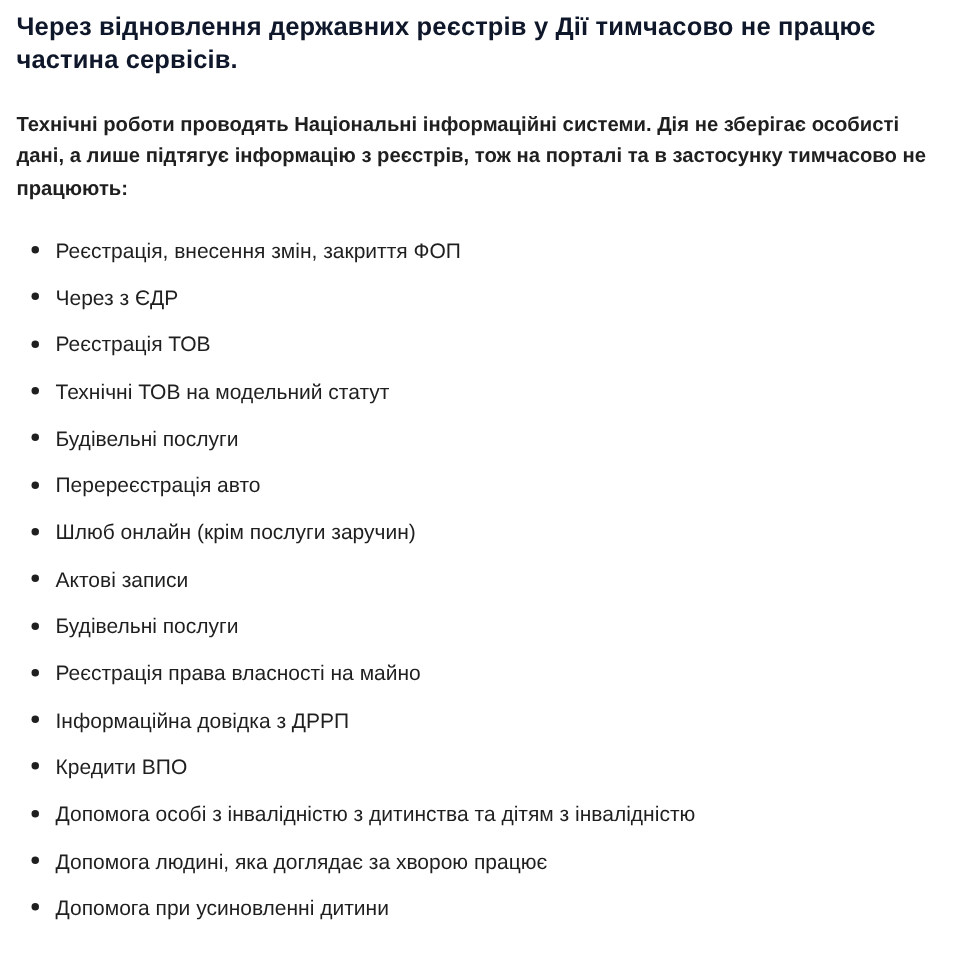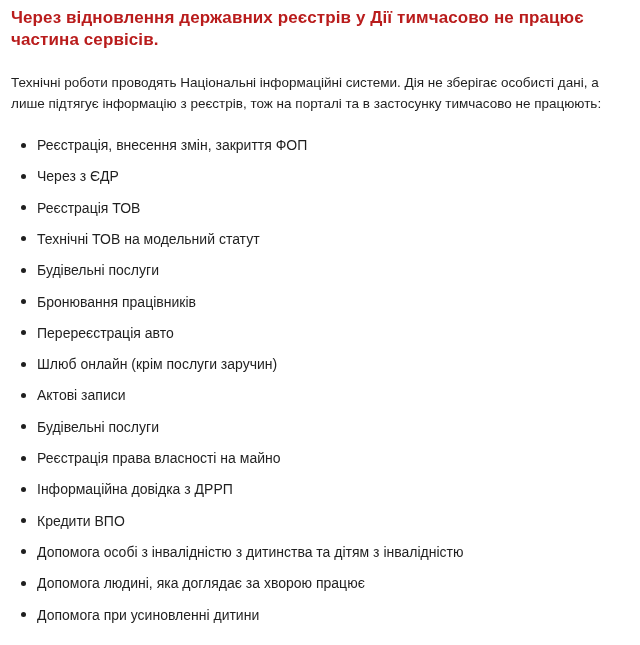--- a/index.html
+++ b/index.html
@@ -10,29 +10,29 @@
   }
   .page {
     width: 640px;
     min-height: 645px;
     background: #ffffff;
     padding: 7px 12px 10px 11px;
   }
   .headline {
     font-size: 17px;
     font-weight: 700;
-    color: #b91c1c;
+    color: #0f172a;
     line-height: 1.32;
     letter-spacing: 0.1px;
     max-width: 600px;
   }
   .intro {
     margin-top: 20px;
     font-size: 13.5px;
-    font-weight: 400;
+    font-weight: 700;
     color: #1f1f1f;
     line-height: 1.6;
     max-width: 618px;
   }
   ul.service-list {
     margin-top: 22px;
     list-style: none;
     padding-left: 10px;
   }
   ul.service-list li {
@@ -62,21 +62,20 @@
   <h1 class="headline">Через відновлення державних реєстрів у Дії тимчасово не працює частина сервісів.</h1>
 
   <p class="intro">Технічні роботи проводять Національні інформаційні системи. Дія не зберігає особисті дані, а лише підтягує інформацію з реєстрів, тож на порталі та в застосунку тимчасово не працюють:</p>
 
   <ul class="service-list">
     <li>Реєстрація, внесення змін, закриття ФОП</li>
     <li>Через з ЄДР</li>
     <li>Реєстрація ТОВ</li>
     <li>Технічні ТОВ на модельний статут</li>
     <li>Будівельні послуги</li>
-    <li>Бронювання працівників</li>
     <li>Перереєстрація авто</li>
     <li>Шлюб онлайн (крім послуги заручин)</li>
     <li>Актові записи</li>
     <li>Будівельні послуги</li>
     <li>Реєстрація права власності на майно</li>
     <li>Інформаційна довідка з ДРРП</li>
     <li>Кредити ВПО</li>
     <li>Допомога особі з інвалідністю з дитинства та дітям з інвалідністю</li>
     <li>Допомога людині, яка доглядає за хворою працює</li>
     <li>Допомога при усиновленні дитини</li>

